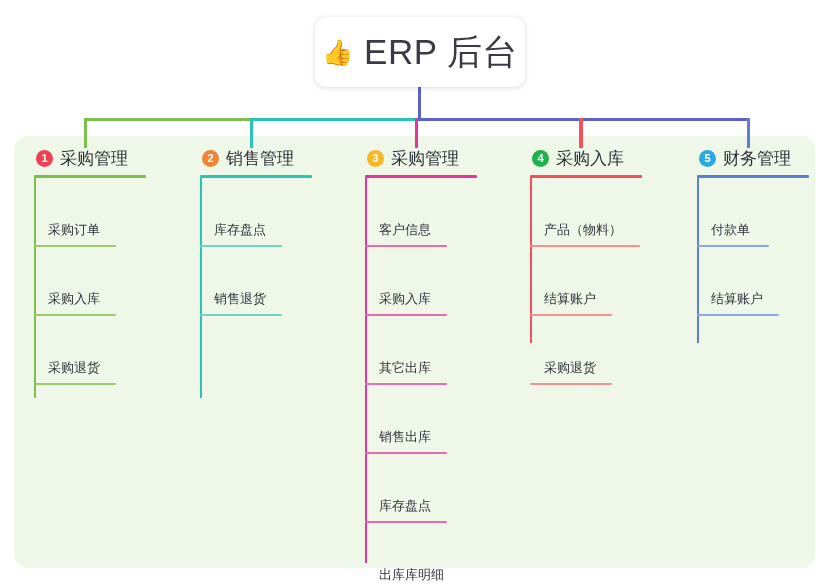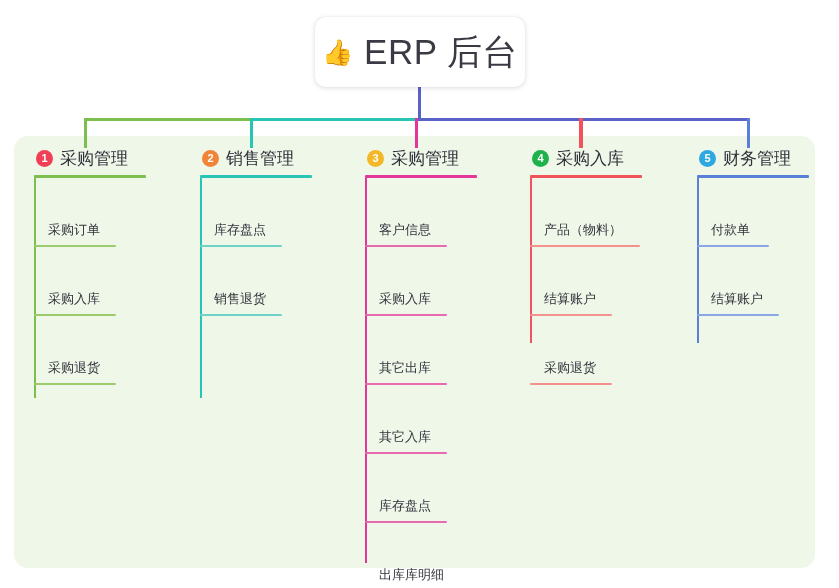--- a/index.html
+++ b/index.html
@@ -229,21 +229,21 @@
           </div>
           <div class="item">
             <span class="item-text">采购入库</span>
             <div class="item-rule" style="background: rgb(231, 106, 176); width: 82px;"></div>
           </div>
           <div class="item">
             <span class="item-text">其它出库</span>
             <div class="item-rule" style="background: rgb(231, 106, 176); width: 82px;"></div>
           </div>
           <div class="item">
-            <span class="item-text">其它入库</span>
+            <span class="item-text">销售出库</span>
             <div class="item-rule" style="background: rgb(231, 106, 176); width: 82px;"></div>
           </div>
           <div class="item">
             <span class="item-text">库存盘点</span>
             <div class="item-rule" style="background: rgb(231, 106, 176); width: 82px;"></div>
           </div>
           <div class="item">
             <span class="item-text">出库库明细</span>
             <div class="item-rule" style="background: rgb(231, 106, 176); width: 96px;"></div>
           </div>

